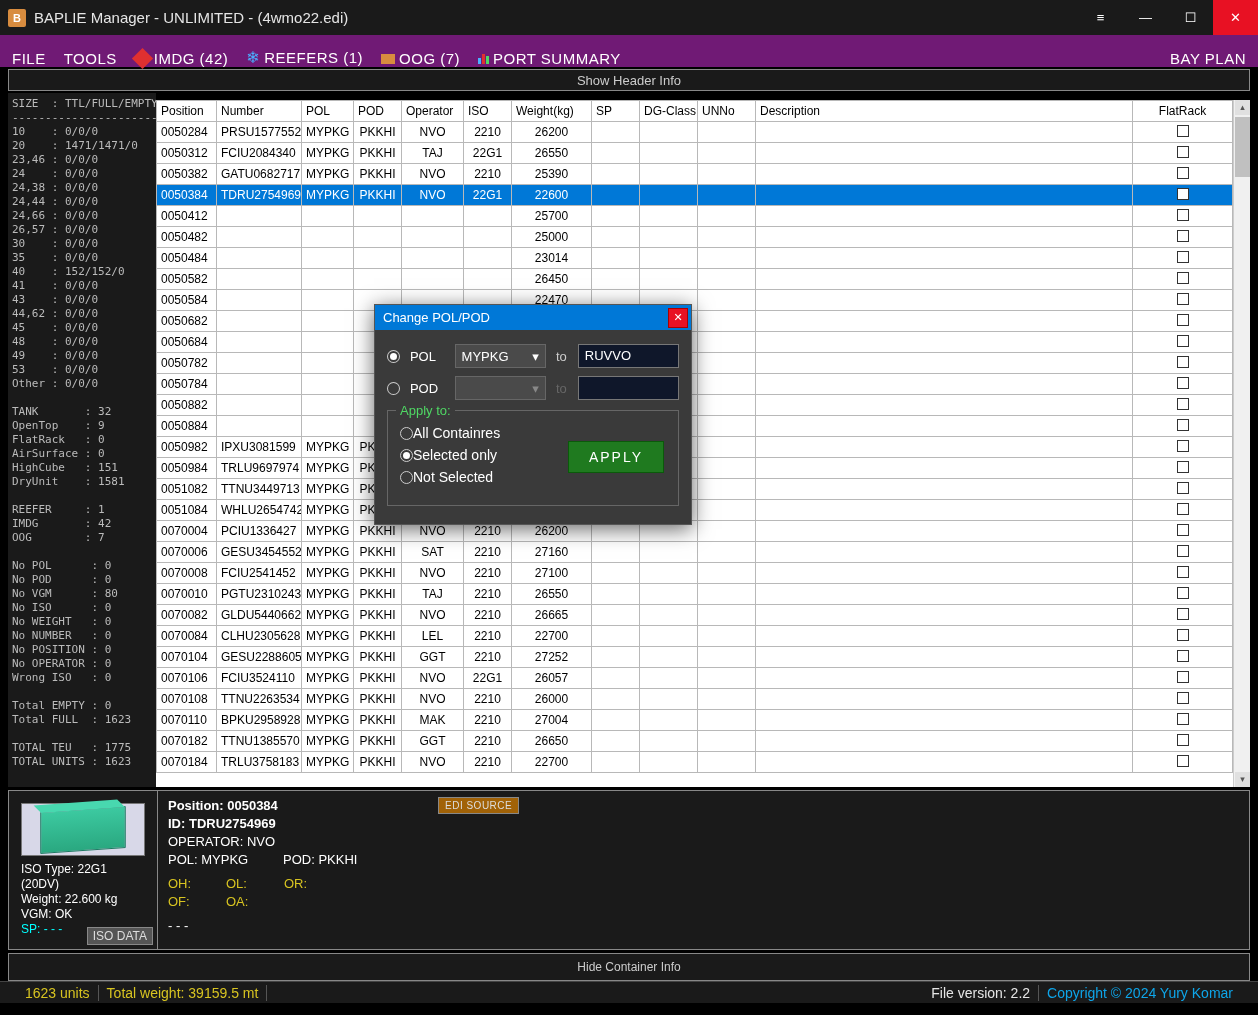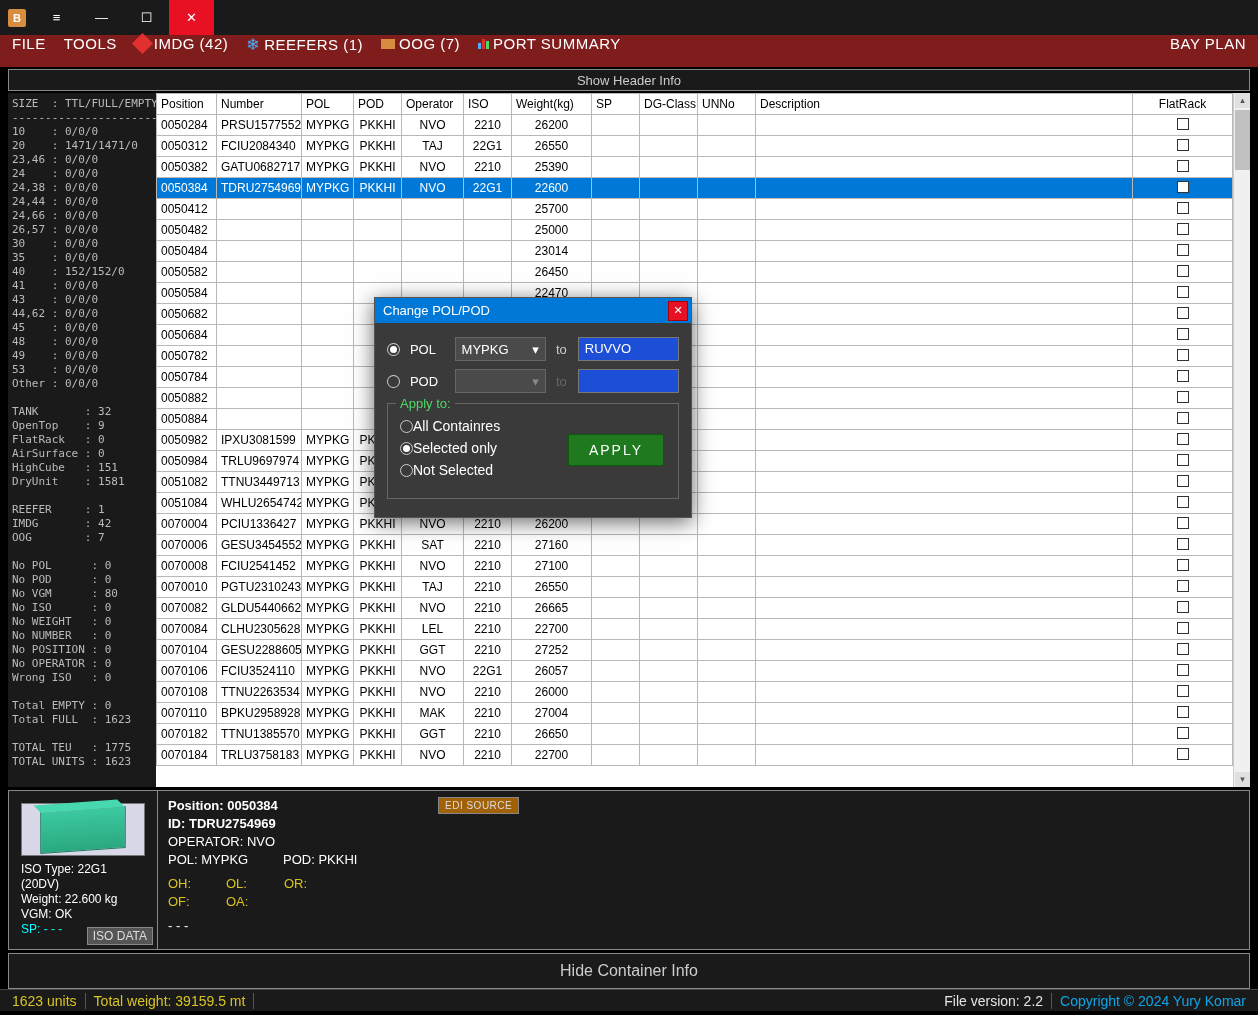--- a/index.html
+++ b/index.html
@@ -3,27 +3,27 @@
 <meta charset="utf-8">
 <style>
 * { margin: 0; padding: 0; box-sizing: border-box; font-family: "Segoe UI", Arial, sans-serif; }
 body { background: #000; width: 1258px; height: 1015px; overflow: hidden; color: #fff; font-size: 13px; }
 .titlebar { height: 35px; display: flex; align-items: center; background: #1a1a1a; padding-left: 8px; }
 .app-icon { width: 18px; height: 18px; background: #d88c3f; border-radius: 2px; margin-right: 8px; display: flex; align-items: center; justify-content: center; font-size: 11px; font-weight: bold; }
 .title-text { color: #e5e5e5; font-size: 15px; font-weight: 300; flex: 1; }
 .win-controls { display: flex; height: 35px; }
 .win-btn { width: 45px; height: 35px; display: flex; align-items: center; justify-content: center; color: #fff; }
 .win-btn.close { background: #e81123; }
-.menubar { height: 32px; display: flex; align-items: flex-start; background: #7f1d1d; padding: 0 12px; gap: 18px; }
+.menubar { height: 32px; display: flex; align-items: flex-end; background: #701a75; padding: 0 12px; gap: 18px; }
 .menu-item { color: #fff; font-size: 15px; font-weight: 400; letter-spacing: 0.5px; cursor: pointer; display: flex; align-items: center; gap: 4px; }
 .bayplan { margin-left: auto; }
 .header-strip { height: 22px; background: #1a1a1a; border: 1px solid #888; margin: 2px 8px; display: flex; align-items: center; justify-content: center; color: #ccc; font-size: 13px; cursor: pointer; }
 .content { display: flex; height: 694px; margin: 0 8px; }
 .sidebar { width: 148px; background: #1a1a1a; font-family: "Consolas", monospace; font-size: 11px; color: #bbb; padding: 4px; line-height: 14px; overflow: hidden; white-space: pre; }
-.table-wrap { flex: 1; background: #fff; position: relative; display: flex; }
+.table-wrap { flex: 1; background: #fff; position: relative; display: flex; margin-top: 7px; }
 .table-scroll { flex: 1; overflow-y: scroll; }
 table { width: 100%; border-collapse: collapse; table-layout: fixed; }
 th, td { border: 1px solid #b8b8b8; padding: 2px 4px; font-size: 12px; color: #000; height: 21px; text-align: left; white-space: nowrap; overflow: hidden; }
 th { background: #fff; font-weight: normal; }
 td.c { text-align: center; }
 tr.sel td { background: #0078d7; color: #fff; }
 .chk { display: inline-block; width: 12px; height: 12px; border: 1px solid #333; background: #fff; }
 tr.sel .chk { background: #fff; }
 .col-pos { width: 60px; } .col-num { width: 85px; } .col-pol { width: 52px; } .col-pod { width: 48px; } .col-op { width: 62px; } .col-iso { width: 48px; } .col-wt { width: 80px; } .col-sp { width: 48px; } .col-dg { width: 58px; } .col-un { width: 58px; } .col-desc { width: auto; } .col-emp { width: 100px; text-align: center;}
 .scrollbar-v { width: 17px; background: #f0f0f0; border-left: 1px solid #ccc; position: relative;}
@@ -34,58 +34,59 @@
 .dlg-close { margin-left: auto; width: 20px; height: 20px; background: #e81123; display: flex; align-items: center; justify-content: center; margin-right: 3px; font-size: 11px; border: 1px solid #a00;}
 .dlg-body { padding: 14px 12px 18px; }
 .dlg-row { display: flex; align-items: center; gap: 10px; margin-bottom: 8px; }
 .radio { width: 13px; height: 13px; border: 1px solid #ccc; border-radius: 50%; display: inline-block; position: relative; }
 .radio.on::after { content: ""; width: 7px; height: 7px; background: #fff; border-radius: 50%; position: absolute; top: 2px; left: 2px; }
 .dlg-lbl { color: #fff; width: 35px; }
 .dlg-sel { background: #4a4a4a; border: 1px solid #666; color: #fff; padding: 3px 6px; width: 92px; height: 24px; display: flex; align-items: center; justify-content: space-between; }
 .dlg-sel.dis { color: #888; }
 .dlg-to { color: #ccc; width: 12px; }
 .dlg-to.dis { color: #666; }
-.dlg-inp { background: #1d4ed8; border: 1px solid #777; color: #fff; padding: 3px 6px; width: 102px; height: 24px; }
+.dlg-inp { background: #0f172a; border: 1px solid #777; color: #fff; padding: 3px 6px; width: 102px; height: 24px; }
 .fieldset { border: 1px solid #666; padding: 8px 12px 14px; margin-top: 10px; position: relative; }
 .legend { position: absolute; top: -8px; left: 8px; background: #3a3a3a; padding: 0 4px; color: #4fd864; font-size: 13px;}
 .fs-opt { display: flex; align-items: center; gap: 0; color: #fff; margin: 6px 0; font-size: 14px; }
 .apply-btn { position: absolute; right: 14px; top: 30px; width: 96px; height: 32px; background: #1f7a1f; color: #fff; font-size: 14px; letter-spacing: 2px; display: flex; align-items: center; justify-content: center; border: 1px solid #0a5a0a;}
 .info-panel { height: 160px; margin: 3px 8px; border: 1px solid #888; display: flex; background: #1a1a1a; }
 .info-left { width: 148px; background: #1a1a1a; padding: 12px; display: flex; flex-direction: column; }
 .container-img-box { flex: 1; background: #d8d8e8; border: 1px solid #777; margin-bottom: 6px; display: flex; align-items: center; justify-content: center; }
 .container-box { width: 90px; height: 42px; background: linear-gradient(#3cc9a0,#2aa880); border: 1px solid #1a7860; transform: skewY(-4deg) scaleX(0.95); position:relative;}
 .container-box::before { content:""; position:absolute; left:0; right:0; top:-8px; height:8px; background:#48d8af; transform: skewX(45deg); transform-origin: bottom left;}
 .info-left-text { color: #fff; font-size: 12px; line-height: 15px; }
 .sp-text { color: #0ff; }
 .iso-btn { position: absolute; background: #555; border: 1px solid #888; color: #ddd; font-size: 12px; padding: 1px 5px; }
 .info-right { flex: 1; position: relative; padding: 6px 10px; border-left: 1px solid #888; }
 .info-r-line { font-size: 13px; line-height: 18px; }
 .bold { font-weight: bold; color: #fff; }
 .yellow { color: #d8c421; }
 .edi-btn { position: absolute; top: 6px; left: 280px; background: #a16207; border: 1px solid #888; color: #ddd; font-size: 10px; padding: 2px 6px; letter-spacing: 0.5px;}
-.hide-strip { height: 36px; background: #1a1a1a; border: 1px solid #888; margin: 0 8px; display: flex; align-items: center; justify-content: center; color: #ccc; font-size: 16px; cursor: pointer; }
-.statusbar { height: 22px; background: #1a1a1a; display: flex; align-items: center; font-size: 14px; padding: 0 4px; border-top: 1px solid #444;}
+.hide-strip { height: 28px; background: #1a1a1a; border: 1px solid #888; margin: 0 8px; display: flex; align-items: center; justify-content: center; color: #ccc; font-size: 12px; cursor: pointer; }
+.statusbar { height: 22px; background: #1a1a1a; display: flex; align-items: center; font-size: 14px; padding: 0 17px; border-top: 1px solid #444;}
 .status-seg { padding: 0 8px; border-right: 1px solid #555;}
 .st-yellow { color: #d8c421; }
 .st-white { color: #e5e5e5; }
 .st-red { color: #0ea5e9; }
 .icon-diamond { width: 15px; height: 15px; background: #e03030; transform: rotate(45deg); display: inline-block; }
 .icon-snow { color: #4ab0ff; font-size: 16px;}
 .icon-box { width: 14px; height: 10px; background: #d88c3f; display: inline-block; }
 .icon-chart { display: inline-flex; gap: 1px; align-items: flex-end;}
 .icon-chart span { width: 3px; }
 .icon-chart span:nth-child(1){height:6px;background:#4ab0ff;}
 .icon-chart span:nth-child(2){height:10px;background:#e03030;}
 .icon-chart span:nth-child(3){height:8px;background:#4fd864;}
 </style>
 </head>
 <body>
 
 <div class="titlebar">
   <div class="app-icon">B</div>
+  <div class="title-text">BAPLIE Manager - UNLIMITED - (4wmo22.edi)</div>
   <div class="win-controls">
     <div class="win-btn">≡</div>
     <div class="win-btn">—</div>
     <div class="win-btn">☐</div>
     <div class="win-btn close">✕</div>
   </div>
 </div>
 
 <div class="menubar">
   <span class="menu-item">FILE</span>

